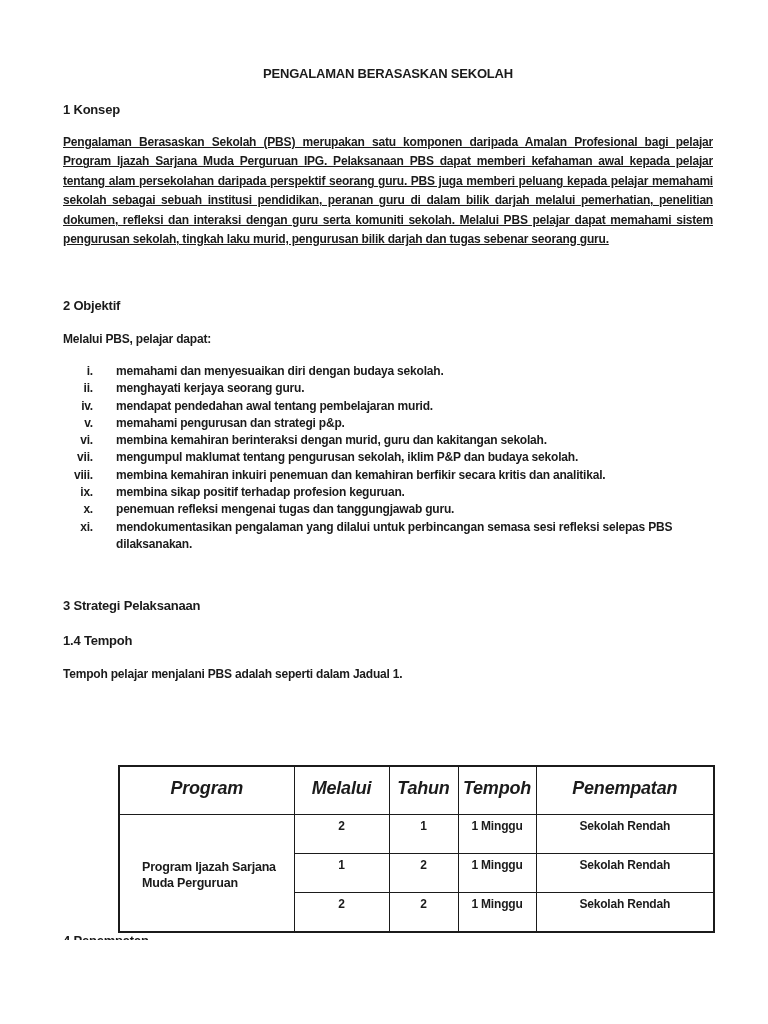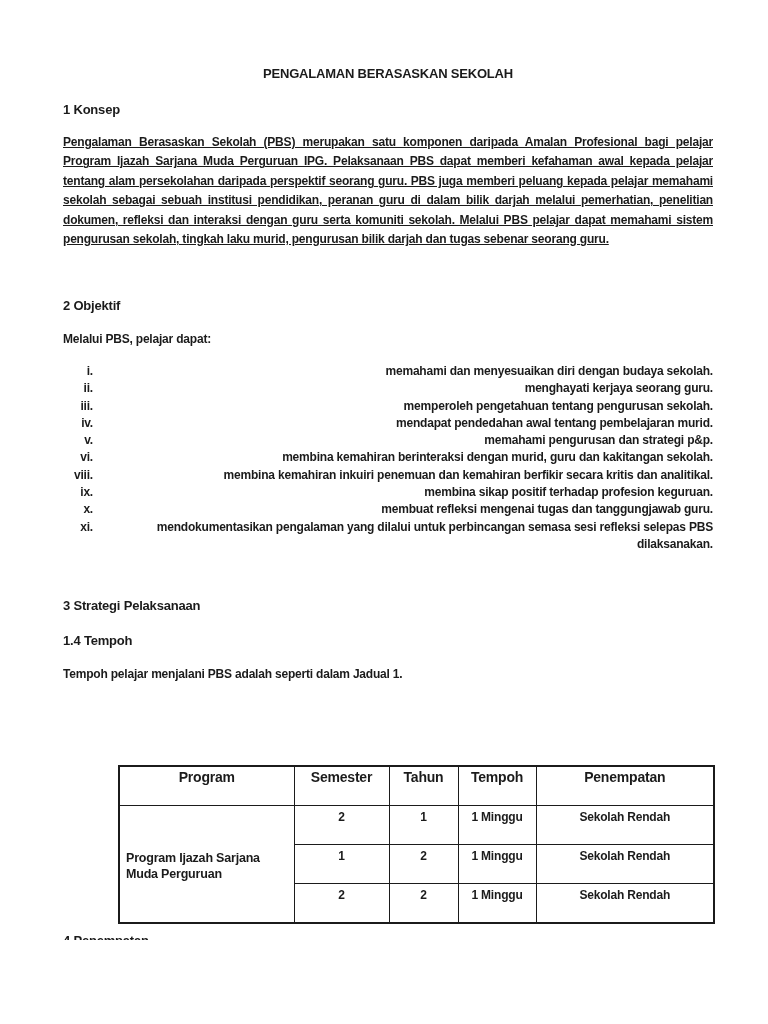--- a/index.html
+++ b/index.html
@@ -7,34 +7,34 @@
     position:relative;width:768px;height:940px;background:#ffffff;overflow:hidden;
     font-family:"Liberation Sans",sans-serif;color:#1b1b1b;font-weight:bold;letter-spacing:-0.2px;border-radius:11px;
   }
   .title{position:absolute;left:63px;top:66px;width:650px;text-align:center;font-size:13px;}
   .heading{position:absolute;left:63px;font-size:13px;}
   .line{position:absolute;left:63px;width:650px;font-size:12px;}
   .para{position:absolute;left:63px;width:650px;font-size:12px;line-height:19.4px;text-align:justify;text-decoration:underline;}
   .olist{position:absolute;left:56px;width:657px;font-size:12px;}
   .orow{display:flex;line-height:17.3px;}
   .num{width:37px;text-align:right;flex:none;}
-  .itxt{margin-left:9px;flex:1;text-align:right;}
+  .itxt{margin-left:23px;flex:1;}
   .caption{position:absolute;left:118px;width:595px;text-align:center;font-size:12.5px;}
   table.jadual{
     position:absolute;left:118px;top:765px;width:595px;
     border-collapse:collapse;table-layout:fixed;border:2px solid #1b1b1b;
   }
   .jadual th,.jadual td{
     border:1.5px solid #1b1b1b;font-size:12px;font-weight:bold;color:#1b1b1b;
     text-align:center;vertical-align:top;padding:0;
   }
-  .jadual th{height:36px;padding-top:2px;font-size:14px;}
+  .jadual th{height:36px;padding-top:11px;font-size:18px;font-style:italic;}
   .jadual td{height:34px;padding-top:4px;}
   .jadual td.prog{
-    vertical-align:middle;text-align:left;padding-left:6px;line-height:16px;font-size:12.5px;
+    vertical-align:middle;text-align:left;padding-left:22px;line-height:16px;font-size:12.5px;
   }
 </style>
 </head>
 <body>
 
 <div class="page">
 
   <div class="title">PENGALAMAN BERASASKAN SEKOLAH</div>
 
   <div class="heading" style="top:102px">1 Konsep</div>
@@ -48,46 +48,46 @@
   <div class="olist" style="top:363px">
     <div class="orow">
       <span class="num">i.</span>
       <span class="itxt">memahami dan menyesuaikan diri dengan budaya sekolah.</span>
     </div>
     <div class="orow">
       <span class="num">ii.</span>
       <span class="itxt">menghayati kerjaya seorang guru.</span>
     </div>
     <div class="orow">
-      <span class="num">iii.</span>
-      <span class="itxt">memperoleh pengetahuan tentang pengurusan sekolah.</span>
-    </div>
-    <div class="orow">
       <span class="num">iv.</span>
       <span class="itxt">mendapat pendedahan awal tentang pembelajaran murid.</span>
     </div>
     <div class="orow">
       <span class="num">v.</span>
       <span class="itxt">memahami pengurusan dan strategi p&amp;p.</span>
     </div>
     <div class="orow">
       <span class="num">vi.</span>
       <span class="itxt">membina kemahiran berinteraksi dengan murid, guru dan kakitangan sekolah.</span>
     </div>
     <div class="orow">
+      <span class="num">vii.</span>
+      <span class="itxt">mengumpul maklumat tentang pengurusan sekolah, iklim P&amp;P dan budaya sekolah.</span>
+    </div>
+    <div class="orow">
       <span class="num">viii.</span>
       <span class="itxt">membina kemahiran inkuiri penemuan dan kemahiran berfikir secara kritis dan analitikal.</span>
     </div>
     <div class="orow">
       <span class="num">ix.</span>
       <span class="itxt">membina sikap positif terhadap profesion keguruan.</span>
     </div>
     <div class="orow">
       <span class="num">x.</span>
-      <span class="itxt">membuat refleksi mengenai tugas dan tanggungjawab guru.</span>
+      <span class="itxt">penemuan refleksi mengenai tugas dan tanggungjawab guru.</span>
     </div>
     <div class="orow">
       <span class="num">xi.</span>
       <span class="itxt">mendokumentasikan pengalaman yang dilalui untuk perbincangan semasa sesi refleksi selepas PBS dilaksanakan.</span>
     </div>
   </div>
 
   <div class="heading" style="top:598px">3 Strategi Pelaksanaan</div>
 
   <div class="heading" style="top:633px">1.4 Tempoh</div>
@@ -99,21 +99,21 @@
     <colgroup>
       <col style="width:175px">
       <col style="width:95px">
       <col style="width:69px">
       <col style="width:78px">
       <col style="width:178px">
     </colgroup>
     <tbody>
       <tr>
         <th>Program</th>
-        <th>Semester</th>
+        <th>Melalui</th>
         <th>Tahun</th>
         <th>Tempoh</th>
         <th>Penempatan</th>
       </tr>
       <tr>
         <td class="prog" rowspan="3">Program Ijazah Sarjana Muda Perguruan</td>
         <td>2</td>
         <td>1</td>
         <td>1 Minggu</td>
         <td>Sekolah Rendah</td>

